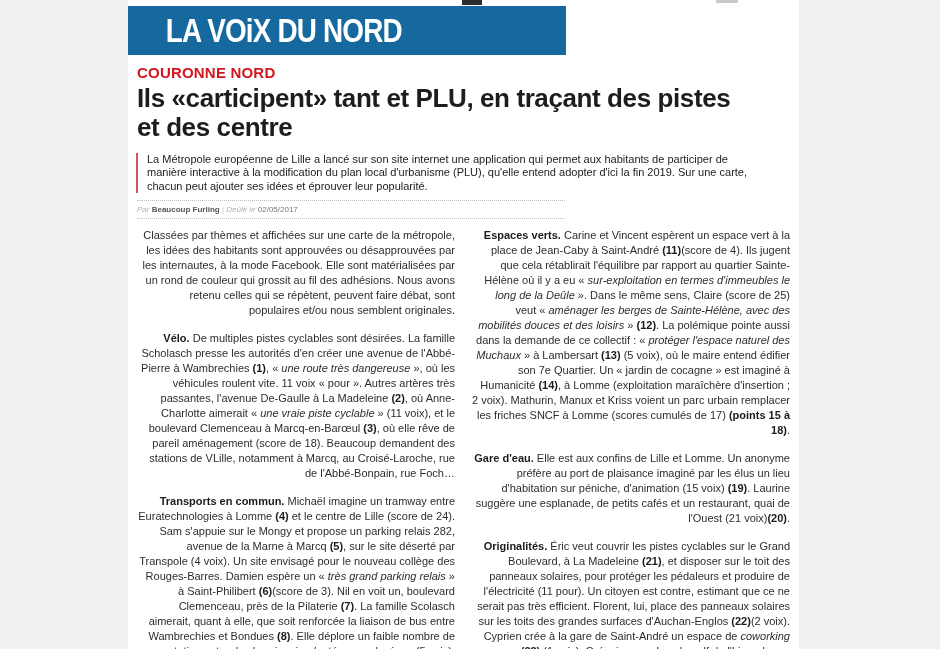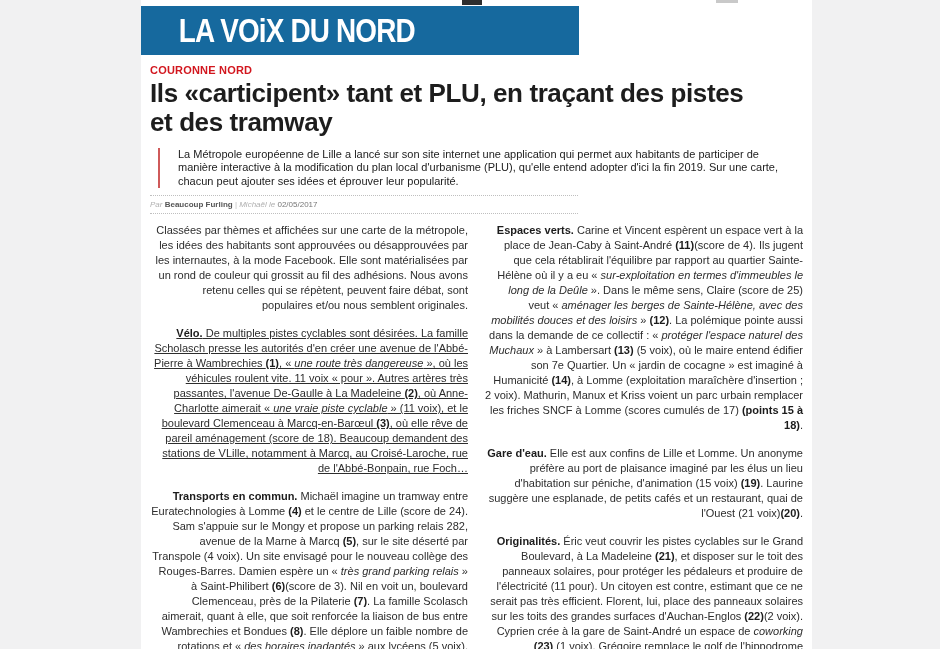--- a/index.html
+++ b/index.html
@@ -3,87 +3,87 @@
 <meta charset="utf-8">
 <style>
   html,body{margin:0;padding:0;}
   body{
     width:940px;height:649px;position:relative;overflow:hidden;
     background:#f1f1f2;
     font-family:"Liberation Sans","DejaVu Sans",sans-serif;
     -webkit-font-smoothing:antialiased;
   }
   .page{
-    position:absolute;left:141px;top:0;width:671px;height:649px;
+    position:absolute;left:128px;top:0;width:671px;height:649px;
     background:#ffffff;
   }
   
   .artifact-1{position:absolute;left:462px;top:0;width:20px;height:5px;background:#2e2e2e;}
   .artifact-2{position:absolute;left:716px;top:0;width:22px;height:3px;background:#c9c9c9;}
 
   .masthead{
     margin-top:6px;width:438px;height:49px;background:#16699e;
     display:flex;align-items:center;overflow:hidden;
   }
   .masthead .logo{
     color:#ffffff;font-weight:bold;font-size:34px;letter-spacing:-1px;
     padding-left:46px;white-space:nowrap;
     transform:scaleX(0.82);transform-origin:left center;
   }
   .kicker{
-    margin:9px 0 3px 9px;color:#d2161e;font-weight:bold;font-size:11px;
+    margin:9px 0 3px 9px;color:#d2161e;font-weight:bold;font-size:15px;
     letter-spacing:.2px;
   }
   .headline{
     margin:2px 0 10px 9px;color:#1d1d1d;font-weight:bold;
     font-size:26px;line-height:1.13;letter-spacing:-.4px;width:620px;
   }
   .standfirst{
-    margin-left:17px;border-left:2px solid #cf5a5a;padding-left:18px;
+    margin-left:8px;border-left:2px solid #cf5a5a;padding-left:9px;
     width:608px;font-size:11px;line-height:13.5px;color:#222222;
   }
   .dotsep{border:none;border-top:1px dotted #bfbfbf;width:428px;margin:7px 0 0 9px;}
   .byline{
     font-size:8px;color:#9a9a9a;padding:4px 0 4px 9px;
   }
   .byline .by-prefix,.byline .by-publabel{font-style:italic;color:#b0b0b0;margin-top:28px;}
   .byline .by-author{font-weight:bold;color:#555555;font-style:normal;}
   .byline .by-sep{color:#c0c0c0;}
   .byline .by-date{color:#777777;}
 
   .columns{
     display:flex;gap:17px;padding:9px 9px 0 9px;box-sizing:border-box;width:671px;
   }
   .col{flex:1 1 0;min-width:0;}
   .para{
     margin:0 0 13px 0;font-size:11px;line-height:15px;color:#2d2d2d;text-align:right;
   }
   .para .b{font-weight:bold;color:#1c1c1c;}
   .para .i{font-style:italic;}
-  .para.gap-top{margin-top:4px;text-decoration:underline;}
+  .para.gap-top{margin-top:4px;}
 </style>
 </head>
 <body>
 
 <div class="page">
 
   <div class="masthead">
     <span class="logo">LA VOiX DU NORD</span>
   </div>
 
   <div class="kicker">COURONNE NORD</div>
 
-  <h1 class="headline">Ils «carticipent» tant et PLU, en traçant des pistes et des tramway</h1>
+  <h1 class="headline">Ils «carticipent» tant et PLU, en traçant des pistes et des centre</h1>
 
   <div class="standfirst">La Métropole européenne de Lille a lancé sur son site internet une application qui permet aux habitants de participer de manière interactive à la modification du plan local d'urbanisme (PLU), qu'elle entend adopter d'ici la fin 2019. Sur une carte, chacun peut ajouter ses idées et éprouver leur popularité.</div>
 
   <hr class="dotsep">
 
   <div class="byline">
-    <span class="by-prefix">Par </span><span class="by-author">Beaucoup Furling</span><span class="by-sep"> | </span><span class="by-publabel">Michaël le </span><span class="by-date">02/05/2017</span>
+    <span class="by-prefix">Par </span><span class="by-author">Beaucoup Furling</span><span class="by-sep"> | </span><span class="by-publabel">Deûle le </span><span class="by-date">02/05/2017</span>
   </div>
 
   <hr class="dotsep" style="margin-top:0;">
 
   <div class="columns">
     <div class="col">
         <p class="para"><span>Classées par thèmes et affichées sur une carte de la métropole, les idées des habitants sont approuvées ou désapprouvées par les internautes, à la mode Facebook. Elle sont matérialisées par un rond de couleur qui grossit au fil des adhésions. Nous avons retenu celles qui se répètent, peuvent faire débat, sont populaires et/ou nous semblent originales.</span></p>
         <p class="para gap-top"><span class="b">Vélo.</span><span> De multiples pistes cyclables sont désirées. La famille Scholasch presse les autorités d'en créer une avenue de l'Abbé-Pierre à Wambrechies </span><span class="b">(1)</span><span>, « </span><span class="i">une route très dangereuse</span><span> », où les véhicules roulent vite. 11 voix « pour ». Autres artères très passantes, l'avenue De-Gaulle à La Madeleine </span><span class="b">(2)</span><span>, où Anne-Charlotte aimerait « </span><span class="i">une vraie piste cyclable</span><span> » (11 voix), et le boulevard Clemenceau à Marcq-en-Barœul </span><span class="b">(3)</span><span>, où elle rêve de pareil aménagement (score de 18). Beaucoup demandent des stations de VLille, notamment à Marcq, au Croisé-Laroche, rue de l'Abbé-Bonpain, rue Foch…</span></p>
         <p class="para"><span class="b">Transports en commun.</span><span> Michaël imagine un tramway entre Euratechnologies à Lomme </span><span class="b">(4)</span><span> et le centre de Lille (score de 24). Sam s'appuie sur le Mongy et propose un parking relais 282, avenue de la Marne à Marcq </span><span class="b">(5)</span><span>, sur le site déserté par Transpole (4 voix). Un site envisagé pour le nouveau collège des Rouges-Barres. Damien espère un « </span><span class="i">très grand parking relais</span><span> » à Saint-Philibert </span><span class="b">(6)</span><span>(score de 3). Nil en voit un, boulevard Clemenceau, près de la Pilaterie </span><span class="b">(7)</span><span>. La famille Scolasch aimerait, quant à elle, que soit renforcée la liaison de bus entre Wambrechies et Bondues </span><span class="b">(8)</span><span>. Elle déplore un faible nombre de rotations et « </span><span class="i">des horaires inadaptés</span><span> » aux lycéens (5 voix).</span></p>
       </div>

